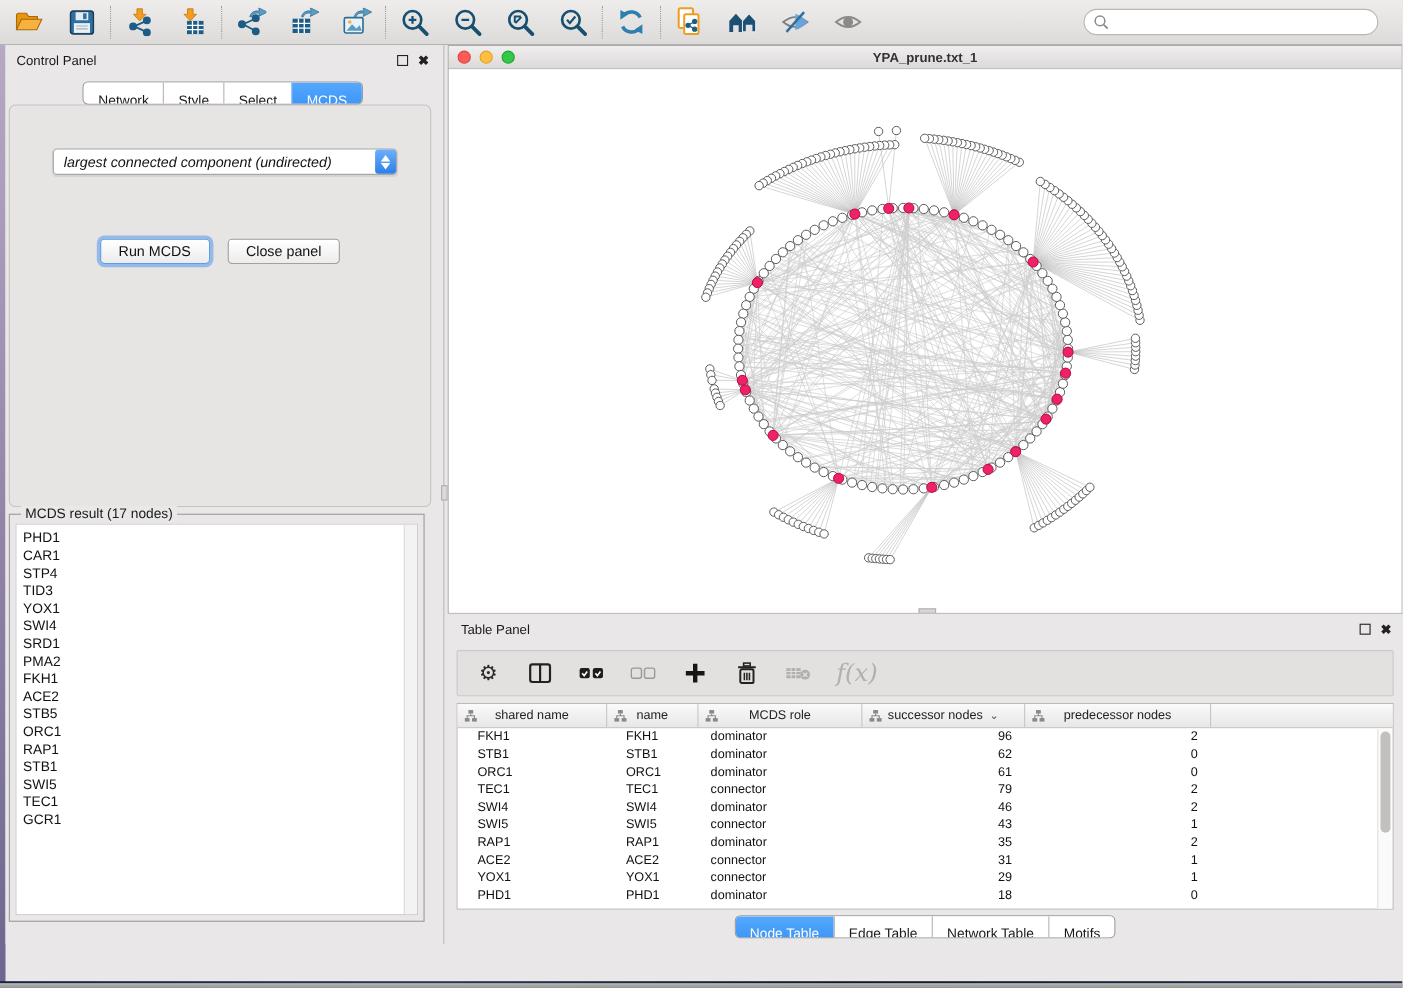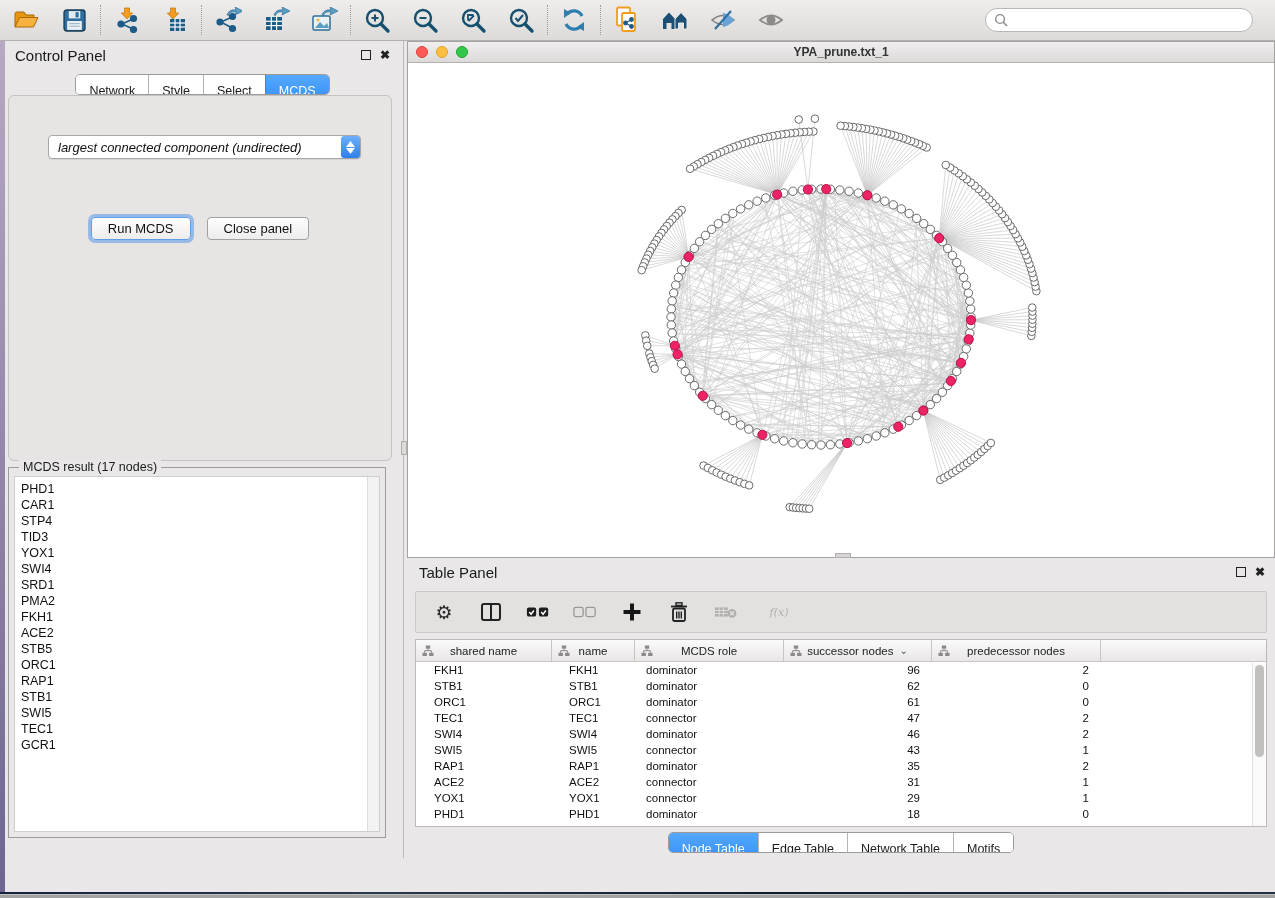--- a/index.html
+++ b/index.html
@@ -21,21 +21,21 @@
 
   
   .left-strip { position:absolute; left:0; top:41px; width:5px; height:852px;
     background:linear-gradient(#b7a8c4,#8f82a6 55%,#6f6590); }
   .bottom-strip { position:absolute; left:0; top:892px; width:1275px; height:6px;
     background:linear-gradient(90deg,#16233c,#27394f 30%,#101b2e 60%,#223048); }
 
   
   .control-panel { position:absolute; left:5px; top:41px; width:395px; height:817px; background:#e9e7e7; }
   .panel-titlebar { height:28px; display:flex; align-items:center; padding:0 10px 0 10px; }
-  .panel-title { font-size:15px; color:#1a1a1a; }
+  .panel-title { font-size:12px; color:#1a1a1a; }
   .panel-tb-btns { margin-left:auto; display:flex; align-items:center; gap:9px; }
   .float-btn { width:10px; height:10px; border:1.6px solid #222; background:transparent; }
   .close-btn { font-size:12px; font-weight:bold; color:#222; line-height:10px; }
 
   .segbar { display:flex; height:21px; border:1px solid #9c9a9a; border-radius:5px; overflow:hidden; background:#fff; }
   .seg { display:flex; align-items:center; justify-content:center; padding:16px 13px; font-size:12.5px;
     color:#1a1a1a; background:#fff; border-left:1px solid #b5b3b3; cursor:default; white-space:nowrap; }
   .seg:first-child { border-left:none; }
   .seg.active { background:linear-gradient(#55a8fd,#2e8bf4); color:#fff; border-left-color:#2e8bf4; }
   .cp-tabs-row { display:flex; justify-content:center; margin-top:5px; position:relative; z-index:2; }
@@ -79,21 +79,21 @@
   .net-title { width:100%; text-align:center; font-size:12px; font-weight:bold; color:#333; }
   .net-canvas { position:absolute; left:0; top:21px; width:866px; height:494px; background:#fff; }
   .h-handle { position:absolute; left:428px; top:511px; width:16px; height:5px; background:#d8d6d5; border:1px solid #b2b0af; }
 
   
   .table-panel { position:absolute; left:407px; top:558px; width:868px; height:300px; background:#e9e7e7; }
   .tp-toolbar { position:absolute; left:8px; top:33px; width:852px; height:42px; background:#e3e1e0;
     border:1px solid #cuc; border:1px solid #cccac9; border-radius:2px; display:flex; align-items:center; gap:23px; padding-left:16px; }
   .tp-icon { display:flex; align-items:center; justify-content:center; width:24px; height:24px; }
   .gear-glyph { font-size:19px; color:#2a2a2a; line-height:1; }
-  .fx-glyph { font-family:"DejaVu Serif", serif; font-style:italic; font-size:11px; color:#b2b0af; }
+  .fx-glyph { font-family:"DejaVu Serif", serif; font-style:italic; font-size:22px; color:#b2b0af; }
 
   .tp-table { position:absolute; left:8px; top:81px; width:852px; height:188px; background:#fff; border:1px solid #bcbab9; }
   .tp-header { display:flex; height:22px; background:linear-gradient(#fafafa,#e9e7e6); border-bottom:1px solid #c8c6c5; }
   .th { position:relative; display:flex; align-items:center; justify-content:center; font-size:11.5px; color:#222;
     border-right:1px solid #c8c6c5; flex:none; }
   .th .tree-ic { position:absolute; left:6px; top:5px; }
   .th .sort-ic { margin-left:6px; font-size:10px; color:#555; }
   .tp-rows { position:relative; }
   .tr { display:flex; height:16px; align-items:center; }
   .td { flex:none; font-size:11.5px; color:#111; white-space:nowrap; overflow:hidden; }
@@ -1336,21 +1336,21 @@
             <div class="td" style="width: 136px; padding-left: 18px;">ORC1</div>
             <div class="td" style="width: 83px; padding-left: 17px;">ORC1</div>
             <div class="td" style="width: 149px; padding-left: 11px;">dominator</div>
             <div class="td num" style="width: 148px; padding-right: 12px;">61</div>
             <div class="td num" style="width: 169px; padding-right: 12px;">0</div>
           </div>
           <div class="tr">
             <div class="td" style="width: 136px; padding-left: 18px;">TEC1</div>
             <div class="td" style="width: 83px; padding-left: 17px;">TEC1</div>
             <div class="td" style="width: 149px; padding-left: 11px;">connector</div>
-            <div class="td num" style="width: 148px; padding-right: 12px;">47</div>
+            <div class="td num" style="width: 148px; padding-right: 12px;">79</div>
             <div class="td num" style="width: 169px; padding-right: 12px;">2</div>
           </div>
           <div class="tr">
             <div class="td" style="width: 136px; padding-left: 18px;">SWI4</div>
             <div class="td" style="width: 83px; padding-left: 17px;">SWI4</div>
             <div class="td" style="width: 149px; padding-left: 11px;">dominator</div>
             <div class="td num" style="width: 148px; padding-right: 12px;">46</div>
             <div class="td num" style="width: 169px; padding-right: 12px;">2</div>
           </div>
           <div class="tr">

